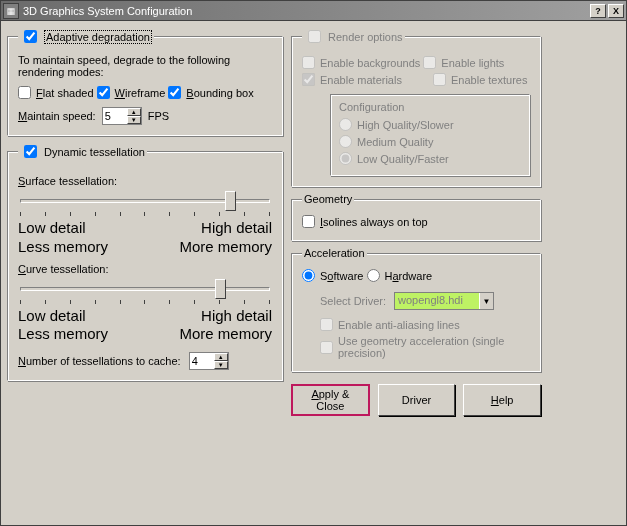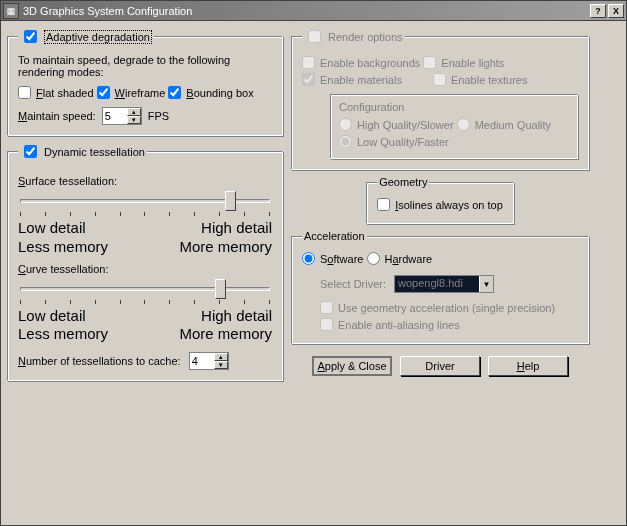--- a/index.html
+++ b/index.html
@@ -55,21 +55,21 @@
     left: 6px; right: 6px; top: 26px;
     display: flex;
     gap: 8px;
   }
   .col {
     display: flex;
     flex-direction: column;
     gap: 6px;
   }
   .left { width: 276px; }
-  .right { width: 298px; align-items: center; }
+  .right { width: 250px; }
   fieldset.grp {
     border: 1px solid #808080;
     border-right-color: #fff;
     border-bottom-color: #fff;
     box-shadow: inset 1px 1px 0 #fff, 1px 1px 0 #808080;
     padding: 8px 10px 10px 10px;
     margin: 0;
     position: relative;
   }
   fieldset.grp > legend {
@@ -170,35 +170,35 @@
     border: 1px solid #fff;
     border-right-color: #404040;
     border-bottom-color: #404040;
     box-shadow: 1px 1px 0 #000;
     padding: 3px 0;
     font-family: inherit; font-size: 11px;
     text-align: center;
     width: 80px;
   }
   .btn.default {
-    border: 2px solid #737373;
-    padding: 2px 0;
+    border: 2px solid #be185d;
+    padding: 2px 16px;
     box-shadow: none;
   }
   .btnrow {
     display: flex;
     justify-content: flex-end;
     gap: 8px;
     margin-top: 6px;
   }
   .sep { height: 6px; }
   .dropdown {
     display: inline-flex;
     border: 1px solid #808080;
-    background: #0f172a;
+    background: #bef264;
     width: 100px;
     height: 18px;
   }
   .dropdown .dval {
     flex: 1; padding: 1px 3px; color: #808080;
   }
   .dropdown .darrow {
     width: 14px;
     background: #d4d0c8;
     border-left: 1px solid #fff;
@@ -393,25 +393,25 @@
         <div class="row-sp" style="margin-left:18px">
           <span class="disabled-txt">Select Driver:</span>
           <span class="dropdown">
             <span class="dval">wopengl8.hdi</span>
             <span class="darrow">▼</span>
           </span>
         </div>
         <div class="sep"></div>
         <div class="cb" style="margin-left:18px">
             <input type="checkbox" disabled="" style="">
-            <span class="disabled-txt">Use geometry acceleration (single precision)</span>
+            <span class="disabled-txt">Enable anti-aliasing lines</span>
           </div>
         <div class="cb" style="margin-left:18px">
             <input type="checkbox" disabled="" style="">
-            <span class="disabled-txt">Enable anti-aliasing lines</span>
+            <span class="disabled-txt">Use geometry acceleration (single precision)</span>
           </div>
       </fieldset>
 
       <div class="btnrow">
         <button class="btn default"><span class="underline-acc">A</span>pply &amp; Close</button>
         <button class="btn">Driver</button>
         <button class="btn"><span class="underline-acc">H</span>elp</button>
       </div>
     </div>
   </div>

